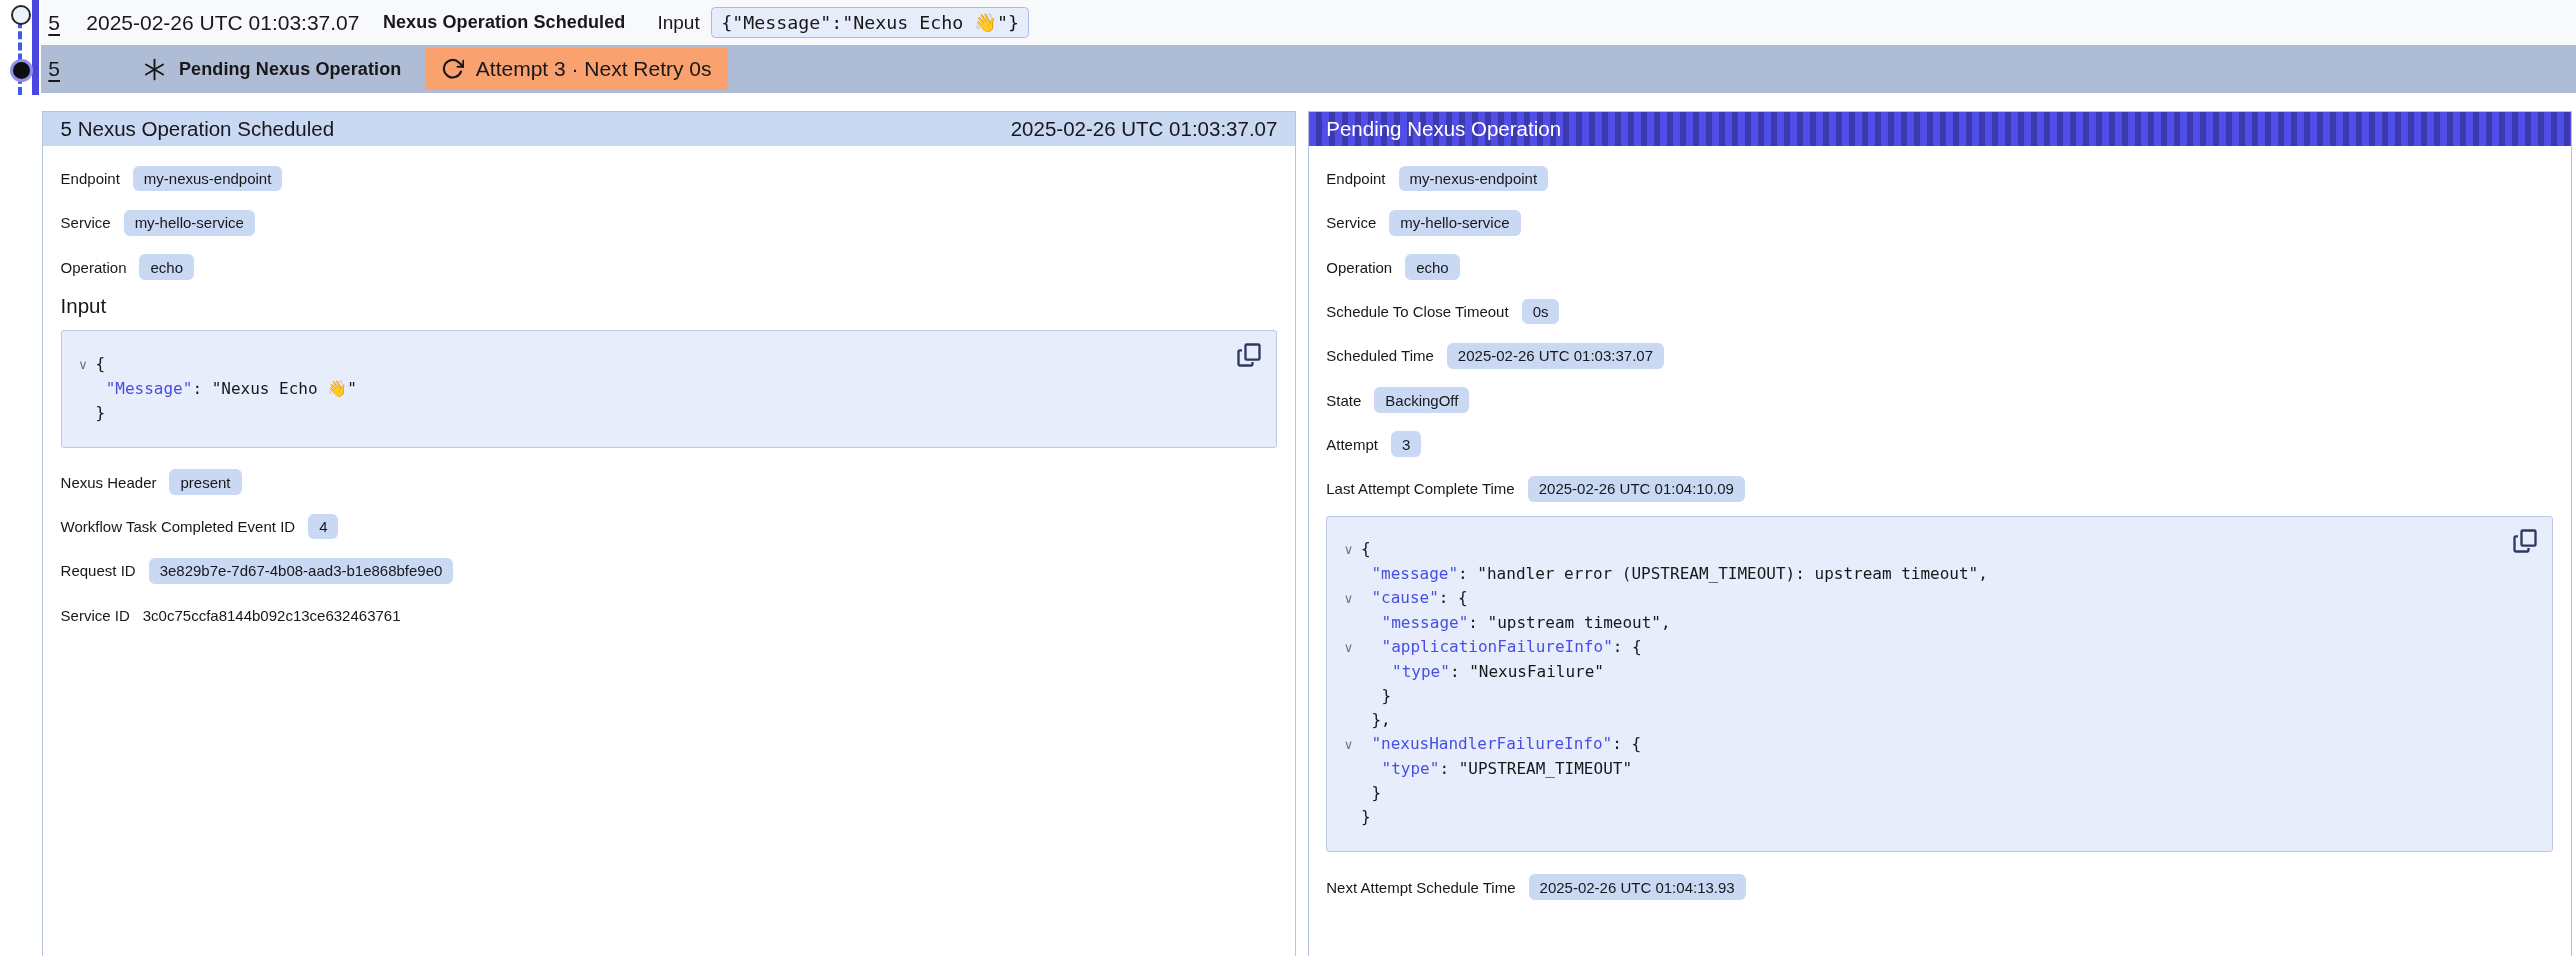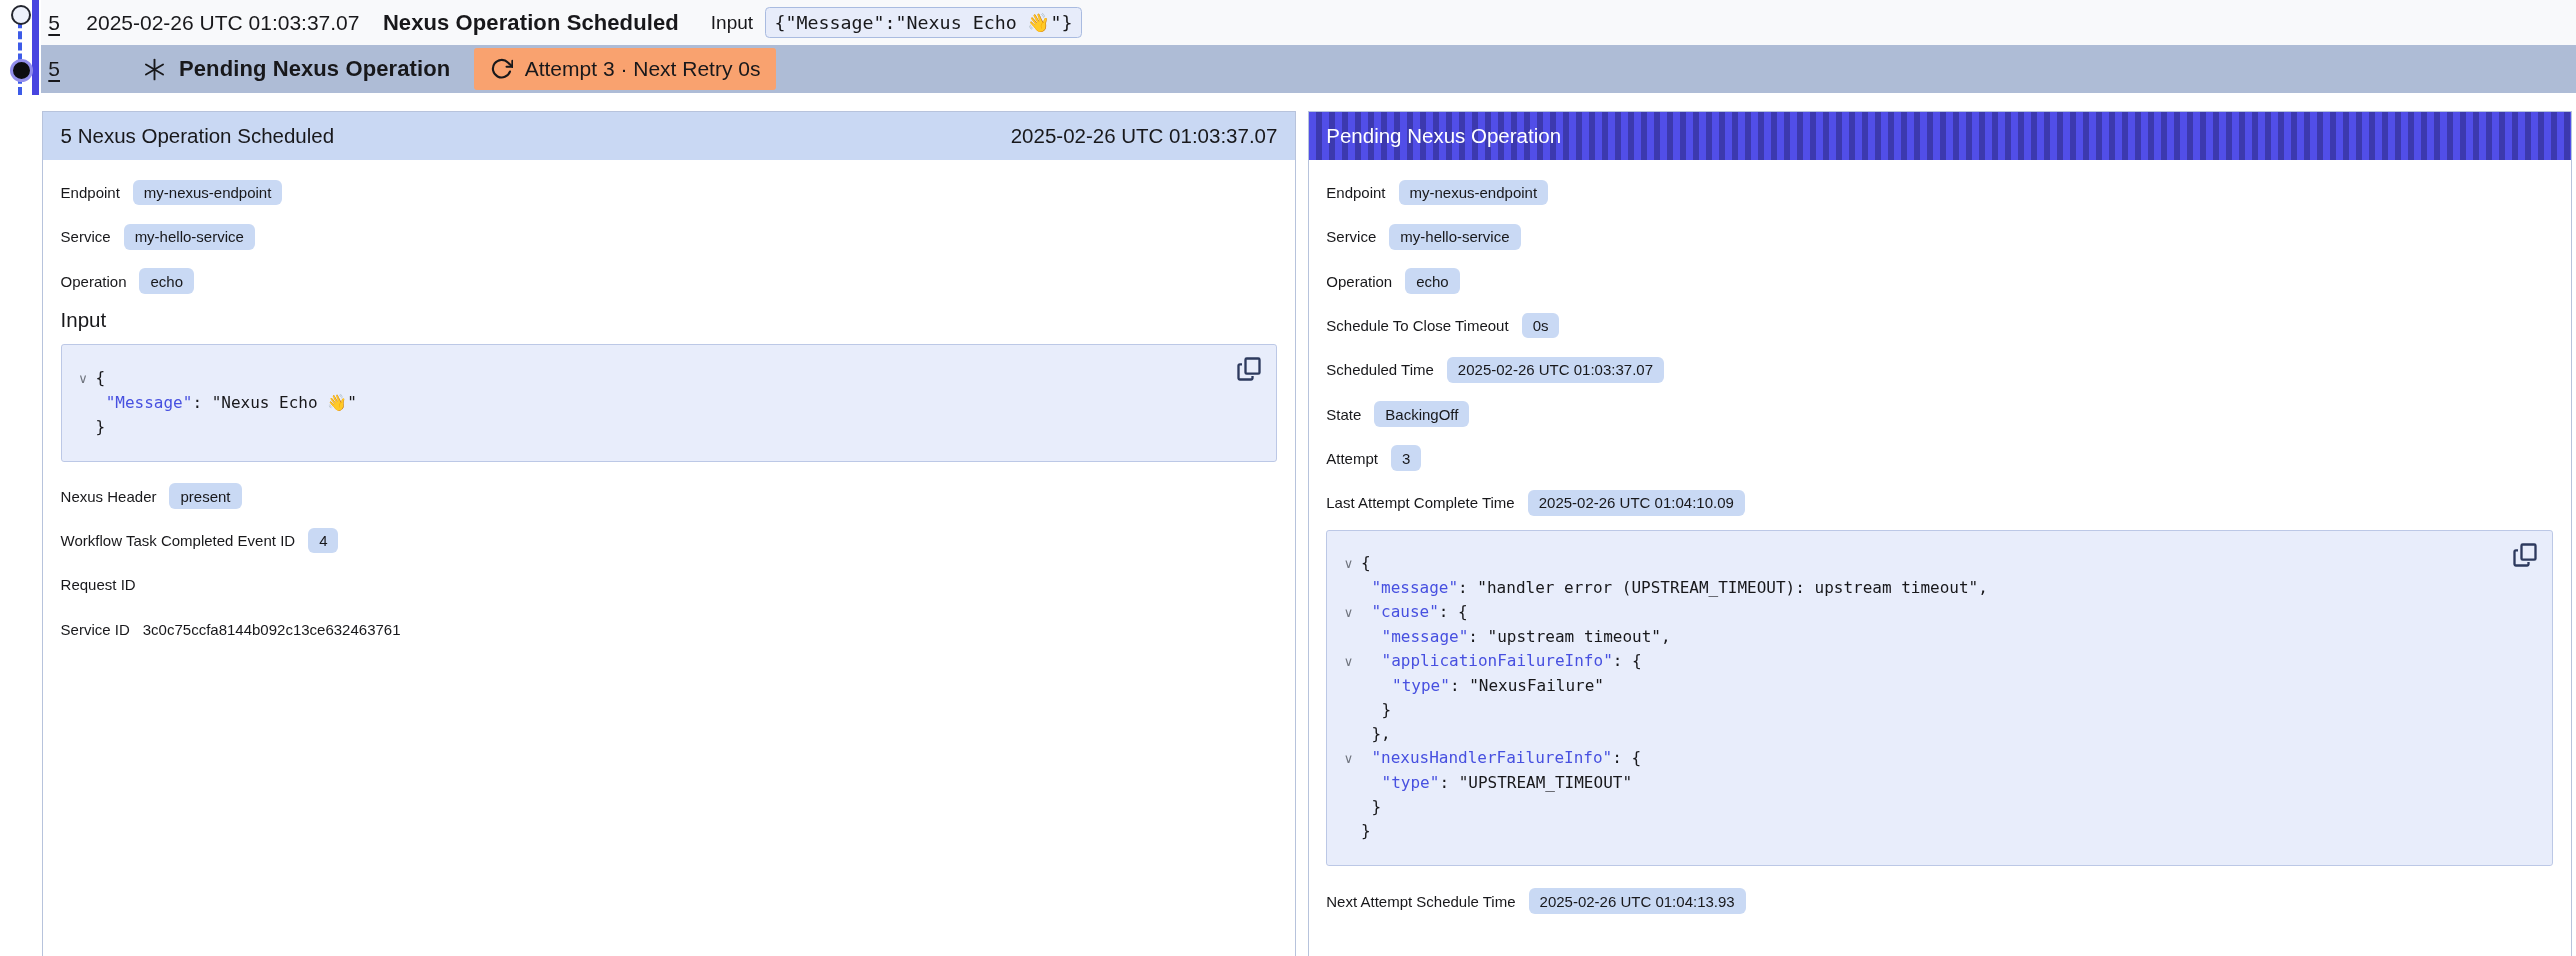--- a/index.html
+++ b/index.html
@@ -20,33 +20,33 @@
   .marker-open { position: absolute; left: 11px; top: 5.1px; width: 20px; height: 20px; border: 2.2px solid #23252e; border-radius: 50%; background: #edf1fb; }
   .marker-current { position: absolute; left: 9.5px; top: 59px; width: 23px; height: 23px; border: 3.7px solid #918eec; border-radius: 50%; background: #0d0d12; }
 
   
   .rows { margin-left: 41px; }
   .row { display: flex; align-items: center; font-size: 21px; }
   .row-event { height: 45px; background: #f8f9fb; }
   .row-pending { height: 48px; background: var(--row-highlight, #aebcd6); }
   .id-link { margin-left: 7.3px; min-width: 16px; text-decoration: underline; text-underline-offset: 3.7px; text-decoration-thickness: 1.5px; cursor: pointer; }
   .ts { margin-left: 22px; }
-  .evt-title { margin-left: 23.4px; font-weight: 600; font-size: 22px; letter-spacing: 0.1px; }
+  .evt-title { margin-left: 23.4px; font-weight: 600; font-size: 18px; letter-spacing: 0.1px; }
   .input-lab { margin-left: 32px; font-size: 19px; }
   .input-pill { margin-left: 11.7px; font-family: "DejaVu Sans Mono", monospace; font-size: 18.3px; background: #e7ecfa; border: 1.5px solid #a9bbe0; border-radius: 4.4px; padding: 3.7px 8.8px; white-space: pre; }
   .spin { margin-left: 78px; display: flex; align-items: center; }
   .row-pending .evt-title { margin-left: 11.7px; }
   .retry-badge { margin-left: 23.4px; background: var(--retry-badge, #f9a26f); display: flex; align-items: center; gap: 11.7px; padding: 9px 16px; border-radius: 2.9px; font-size: 21px; }
 
   
   .main { display: flex; gap: 11.7px; padding-left: 42px; margin-top: 17.6px; align-items: flex-start; }
   .panel { border: 1.5px solid #b7c3dc; height: 849px; background: #fff; }
   .panel-left  { width: 1254px; }
   .panel-right { width: 1264px; }
-  .phead { height: 48px; display: flex; align-items: center; justify-content: space-between; padding: 0 17.6px; font-size: 20.5px; }
+  .phead { height: 34px; display: flex; align-items: center; justify-content: space-between; padding: 0 17.6px; font-size: 20.5px; }
   .phead-left { background: var(--header-left-bg, #c9d8f3); }
   .phead-right { background: repeating-linear-gradient(90deg, var(--pending-stripe-a, #514ee8) 0 6.6px, var(--pending-stripe-b, #3c39ae) 6.6px 13px); color: #fff; font-weight: 500; }
   .pbody { padding: 16px 17.6px 0 17.6px; }
 
   .field-row { display: flex; align-items: center; gap: 13px; min-height: 34px; margin-bottom: 10.3px; font-size: 15px; }
   .field-badge { background: var(--badge-bg, #c9d9f4); padding: 4.4px 11px; border-radius: 5.9px; white-space: nowrap; }
   .field-link { text-underline-offset: 3.7px; text-decoration-thickness: 1.5px; cursor: pointer; }
   .section-label { font-size: 20.5px; margin: 8.8px 0 11.7px 0; }
 
   
@@ -147,20 +147,21 @@
           <div class="field-row">
             <span>Nexus Header</span>
             <span class="field-badge">present</span>
           </div>
           <div class="field-row">
             <span>Workflow Task Completed Event ID</span>
             <span class="field-badge">4</span>
           </div>
           <div class="field-row">
             <span>Request ID</span>
+            <span class="field-badge">3e829b7e-7d67-4b08-aad3-b1e868bfe9e0</span>
           </div>
           <div class="field-row">
             <span>Service ID</span>
             <span class="field-link">3c0c75ccfa8144b092c13ce632463761</span>
           </div>
         </div>
     </div>
   </div>
 
   <div class="panel panel-right">

